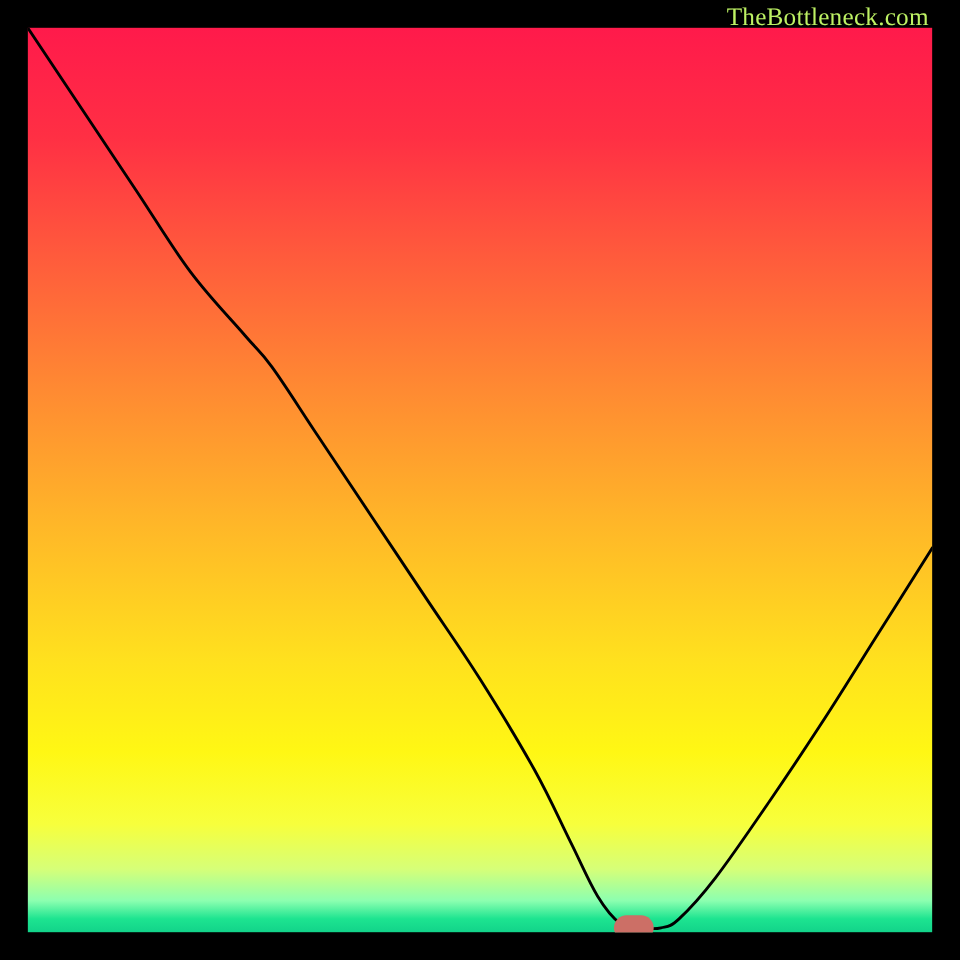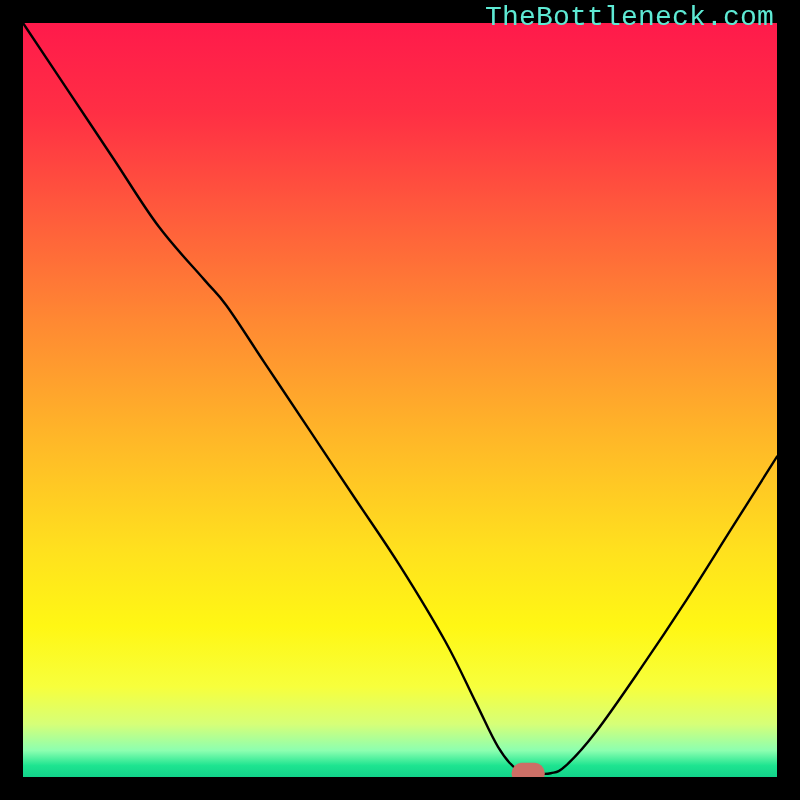--- a/index.html
+++ b/index.html
@@ -22,23 +22,23 @@
     position: absolute;
     left: 0;
     top: 0;
     width: 754px;
     height: 754px;
   }
   .watermark {
     position: absolute;
     top: 2px;
     right: 26px;
-    color: #5eead4;
-    font-family: Liberation Mono, monospace;
-    font-size: 28px;
+    color: #bef264;
+    font-family: Liberation Serif, serif;
+    font-size: 21px;
     font-weight: 500;
     letter-spacing: 0.2px;
     user-select: none;
   }
   svg { display: block; }
 </style>
 </head>
 <body>
 
 <div class="frame">

